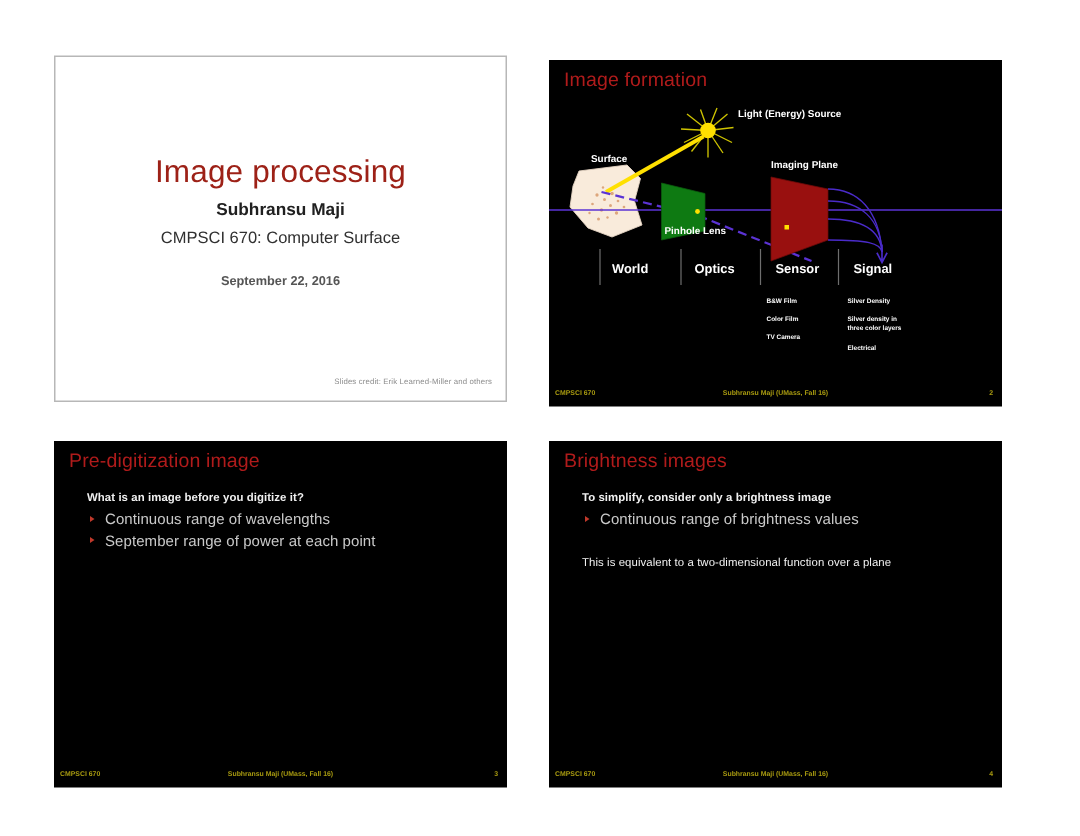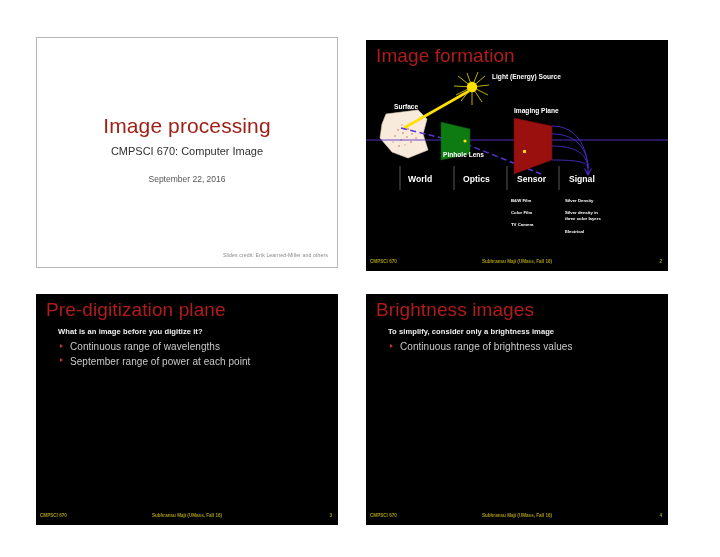--- a/index.html
+++ b/index.html
@@ -30,58 +30,58 @@
   
   .s1-wrap {
     position:absolute; left:0; right:0; top:66px;
     text-align:center;
   }
   .s1-title {
     color:#9d2117;
     font-size:21px;
     font-weight:400;
     letter-spacing:0.1px;
-    margin:11px 0 8px 0;
+    margin:0 0 8px 0;
     line-height:1.05;
   }
   .s1-author {
     color:#202020;
     font-size:11.5px;
     font-weight:700;
     margin:0 0 7px 0;
   }
   .s1-course {
     color:#303030;
     font-size:11px;
     font-weight:400;
     margin:0 0 7px 0;
   }
   .s1-date {
     color:#555555;
     font-size:8.5px;
-    font-weight:400;
+    font-weight:700;
     margin:17px;
   }
   .s1-credit {
     position:absolute;
     right:9px;
     bottom:9px;
     color:#8a8a8a;
     font-size:5.2px;
     letter-spacing:0.1px;
     white-space:nowrap;
   }
 
   
   .dk-title {
     position:absolute;
     left:10px;
     top:6px;
     color:#b01b1b;
-    font-size:19px;
+    font-size:13px;
     font-weight:400;
     line-height:1.1;
     letter-spacing:0.1px;
     white-space:nowrap;
   }
   .dk-footer {
     position:absolute;
     left:0; right:0; bottom:3px;
     height:9px;
     font-size:4.6px;
@@ -171,21 +171,22 @@
   .tbl-col-b { left:199px; }
   .tbl-row { margin-bottom:6px; }
   .tbl-row.multi { margin-bottom:6px; white-space:normal; width:42px; }
 </style>
 </head>
 <body>
 
 <div class="slide" id="slide-1">
   <div class="s1-wrap">
     <div class="s1-title">Image processing</div>
-    <div class="s1-course">CMPSCI 670: Computer Image</div>
+    <div class="s1-author">Subhransu Maji</div>
+    <div class="s1-course">CMPSCI 670: Computer Surface</div>
     <div class="s1-date">September 22, 2016</div>
   </div>
   <div class="s1-credit">Slides credit: Erik Learned-Miller and others</div>
 </div>
 
 <div class="slide" id="slide-2">
   <div class="dk-title">Image formation</div>
 
   <div class="diagram">
     <svg width="302" height="185" viewBox="0 0 302 185" xmlns="http://www.w3.org/2000/svg">
@@ -274,37 +275,38 @@
   </div>
 
   <div class="dk-footer">
     <span class="f-left">CMPSCI 670</span>
     <span class="f-center">Subhransu Maji (UMass, Fall 16)</span>
     <span class="f-right">2</span>
   </div>
 </div>
 
 <div class="slide" id="slide-3">
-  <div class="dk-title">Pre-digitization plane</div>
+  <div class="dk-title">Pre-digitization image</div>
   <div class="body-block">
     <div class="lead-line">What is an image before you digitize it?</div>
     <div class="bullet">Continuous range of wavelengths</div>
     <div class="bullet">September range of power at each point</div>
   </div>
   <div class="dk-footer">
     <span class="f-left">CMPSCI 670</span>
     <span class="f-center">Subhransu Maji (UMass, Fall 16)</span>
     <span class="f-right">3</span>
   </div>
 </div>
 
 <div class="slide" id="slide-4">
   <div class="dk-title">Brightness images</div>
   <div class="body-block">
     <div class="lead-line">To simplify, consider only a brightness image</div>
     <div class="bullet">Continuous range of brightness values</div>
+    <div class="closing-line">This is equivalent to a two-dimensional function over a plane</div>
   </div>
   <div class="dk-footer">
     <span class="f-left">CMPSCI 670</span>
     <span class="f-center">Subhransu Maji (UMass, Fall 16)</span>
     <span class="f-right">4</span>
   </div>
 </div>
 
 </body></html>

